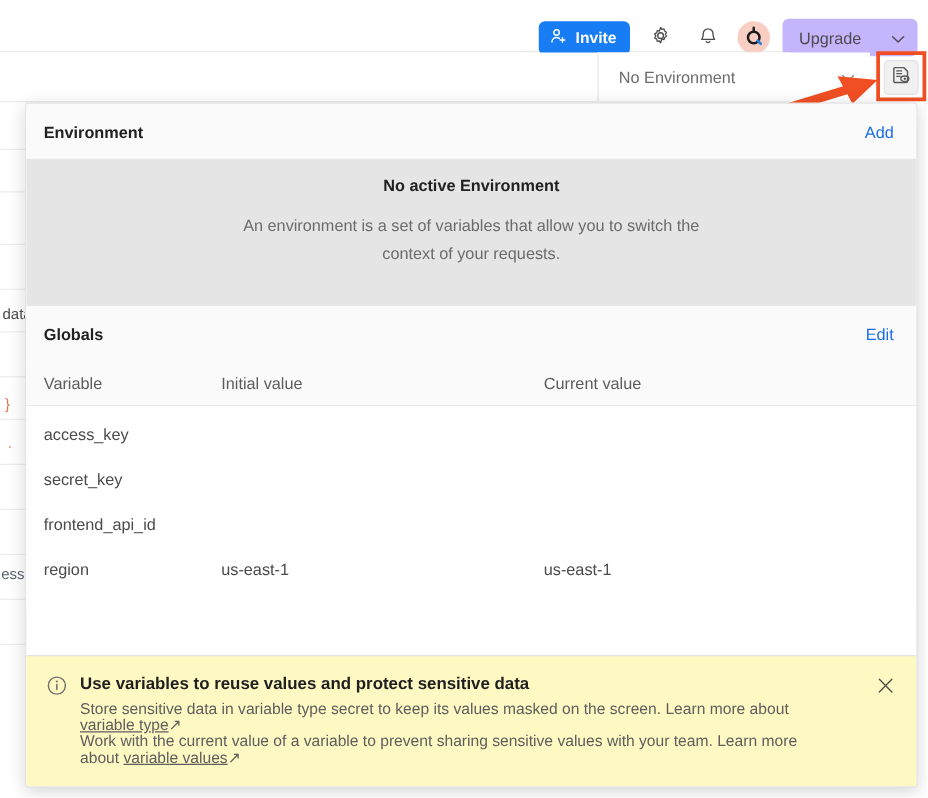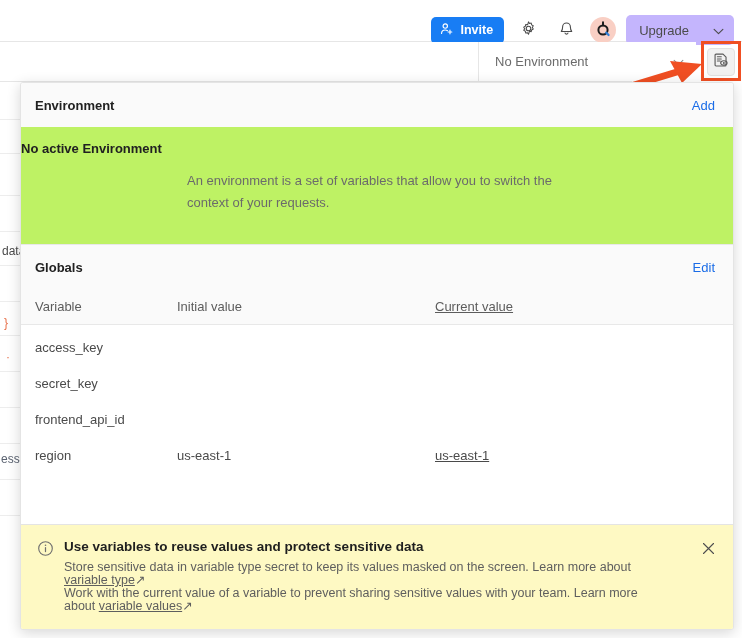--- a/index.html
+++ b/index.html
@@ -190,22 +190,23 @@
     font-size: 13px;
     font-weight: bold;
     color: #212121;
   }
   .link-action {
     font-size: 13px;
     color: #1a6ce7;
     cursor: pointer;
   }
   .env-empty {
-    background: #bef264;
+    background: #e5e5e5;
     padding: 14px 0 30px 0;
+    text-align: center;
     border-bottom: 1px solid #e8e8e8;
   }
   .env-empty-title {
     font-size: 13px;
     font-weight: bold;
     color: #212121;
     margin-bottom: 14px;
   }
   .env-empty-desc {
     font-size: 13px;
@@ -222,21 +223,21 @@
     display: flex;
     align-items: center;
     height: 36px;
     padding: 0 14px;
     background: #fafafa;
     border-bottom: 1px solid #e8e8e8;
     box-sizing: border-box;
   }
   .col-var   { width: 142px; }
   .col-init  { width: 258px; }
-  .col-cur   { flex: 1; text-decoration: underline; }
+  .col-cur   { flex: 1; }
   .th {
     font-size: 13px;
     color: #5c5c5c;
   }
   .var-rows {
     padding-top: 4px;
     background: #ffffff;
     height: 164px;
     box-sizing: border-box;
   }

